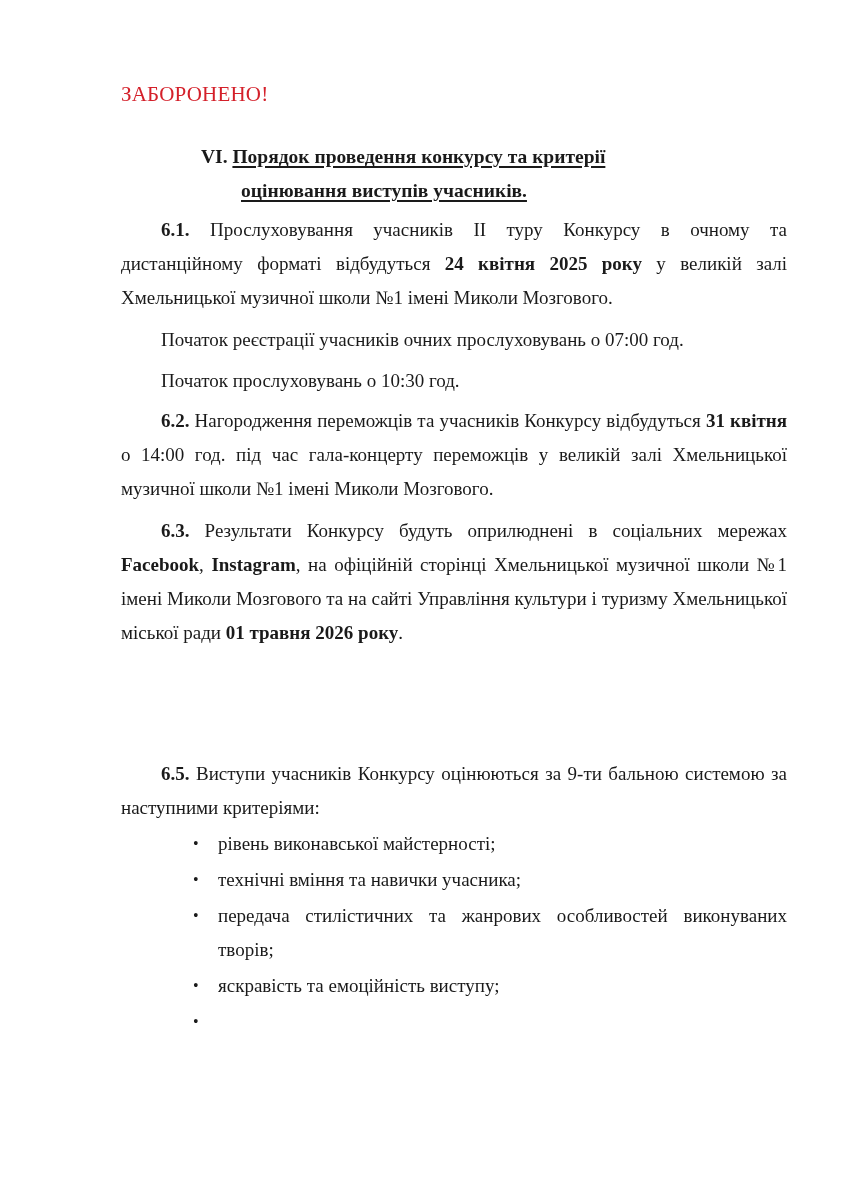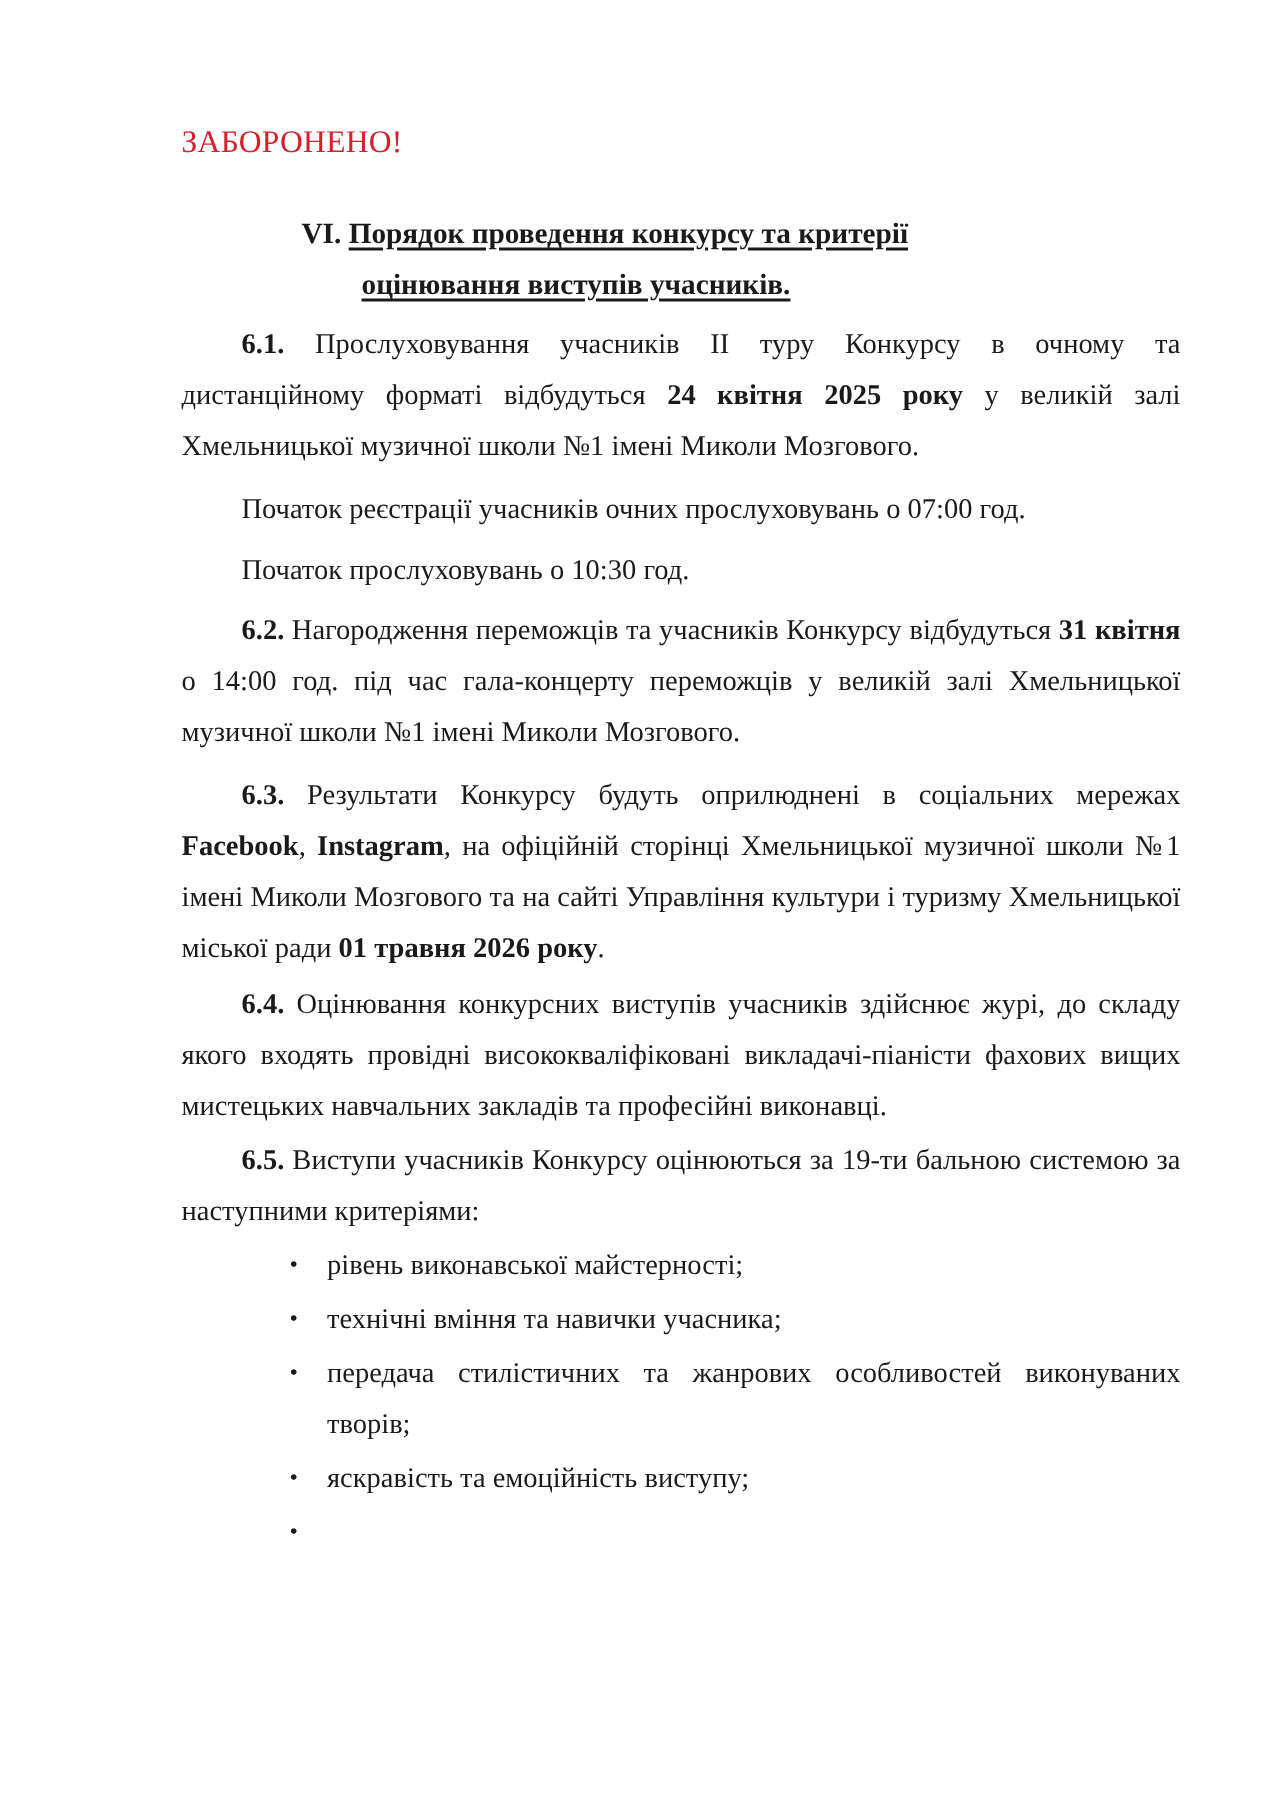--- a/index.html
+++ b/index.html
@@ -59,26 +59,23 @@
   <div class="plain" style="top:364px">Початок прослуховувань о 10:30 год.</div>
 
   <div class="p" style="top:404px">
     <span class="ind"></span><b>6.2.</b><span> Нагородження переможців та учасників Конкурсу відбудуться </span><b>31 квітня</b><span> о 14:00 год. під час гала-концерту переможців у великій залі Хмельницької музичної школи №1 імені Миколи Мозгового.</span>
   </div>
 
   <div class="p" style="top:514px">
     <span class="ind"></span><b>6.3.</b><span> Результати Конкурсу будуть оприлюднені  в соціальних мережах </span><b>Facebook</b><span>, </span><b>Instagram</b><span>, на офіційній сторінці Хмельницької музичної  школи №1 імені Миколи Мозгового та на сайті Управління культури і туризму Хмельницької міської ради </span><b>01 травня 2026 року</b><span>.</span>
   </div>
 
-  <div class="p" style="top:653px">
-    <span class="ind"></span><b>6.4.</b><span> Оцінювання конкурсних виступів учасників здійснює журі, до складу якого входять провідні висококваліфіковані викладачі-піаністи фахових вищих мистецьких навчальних закладів та професійні виконавці.</span>
-  </div>
 
   <div class="p" style="top:757px">
-    <span class="ind"></span><b>6.5.</b><span> Виступи учасників Конкурсу оцінюються за 19-ти бальною системою за наступними критеріями:</span>
+    <span class="ind"></span><b>6.5.</b><span> Виступи учасників Конкурсу оцінюються за 9-ти бальною системою за наступними критеріями:</span>
   </div>
 
   <ul class="list" style="top:827px">
     <li><span class="bullet">•</span><span>рівень виконавської майстерності;</span></li>
     <li style="margin-top:2px"><span class="bullet">•</span><span>технічні вміння та навички учасника;</span></li>
     <li style="margin-top:2px"><span class="bullet">•</span><span>передача стилістичних та жанрових особливостей виконуваних творів;</span></li>
     <li style="margin-top:2px"><span class="bullet">•</span><span>яскравість та емоційність виступу;</span></li>
     <li style="margin-top:2px"><span class="bullet">•</span></li>
   </ul>
 

